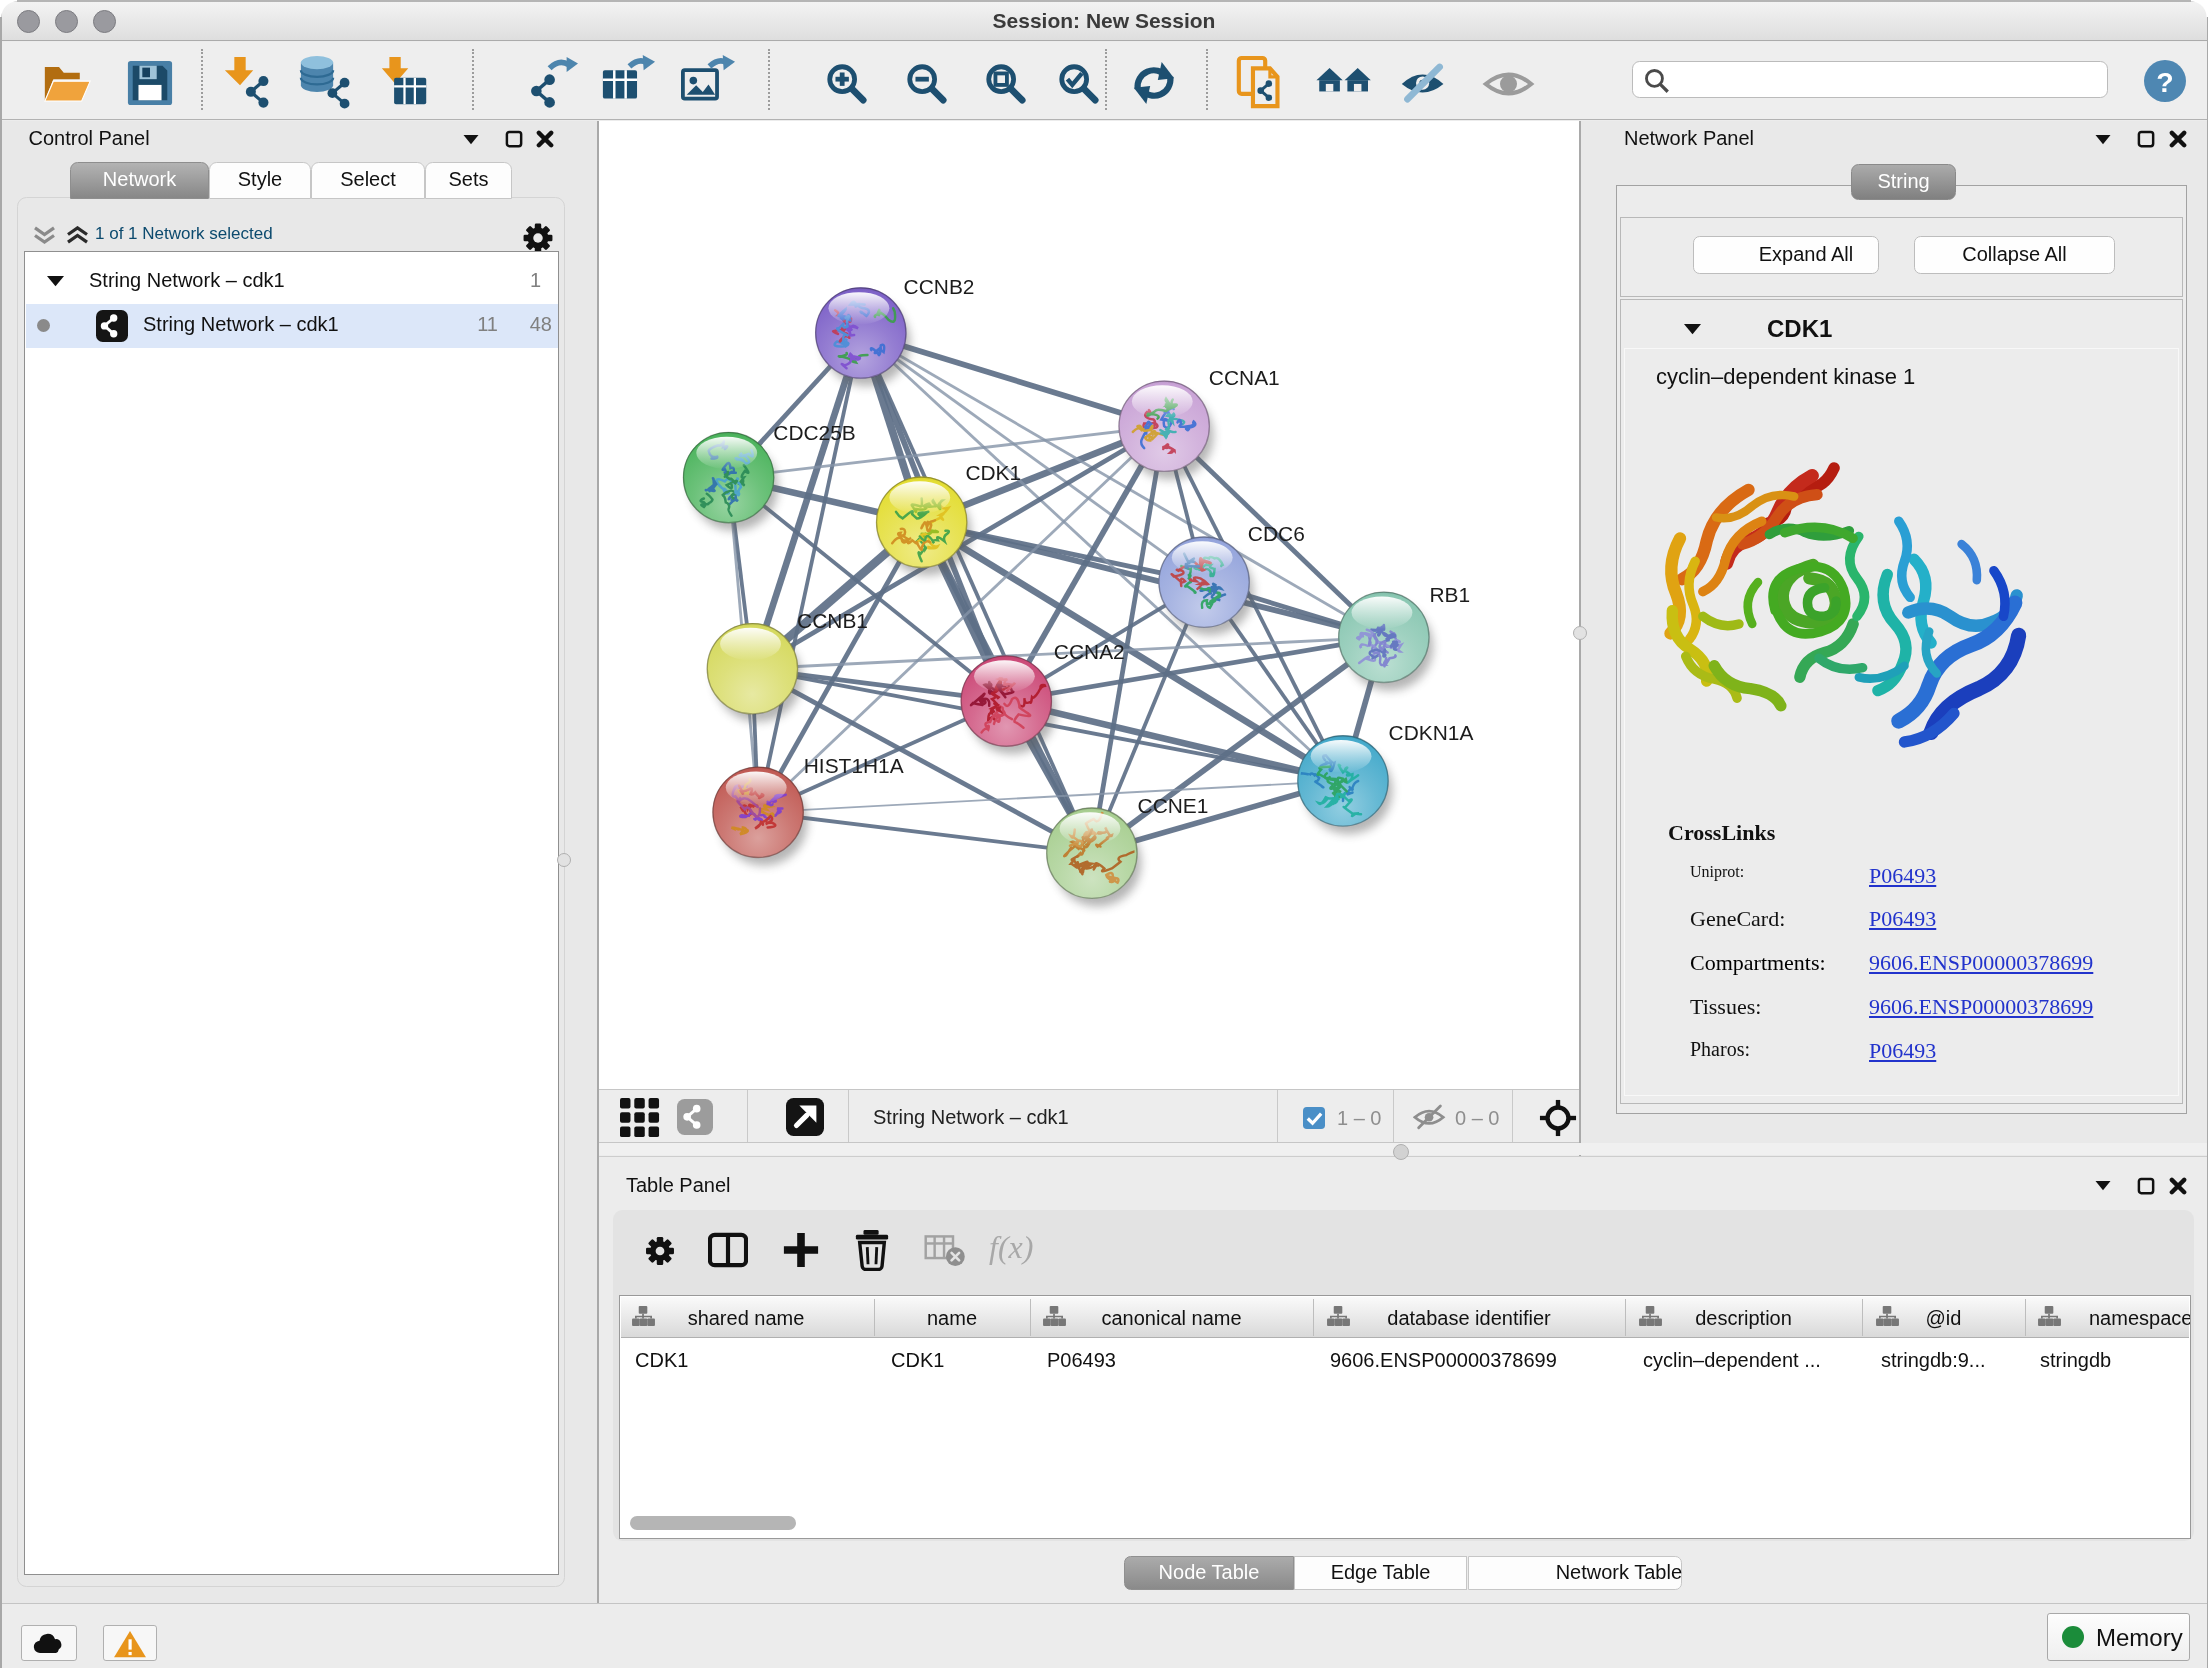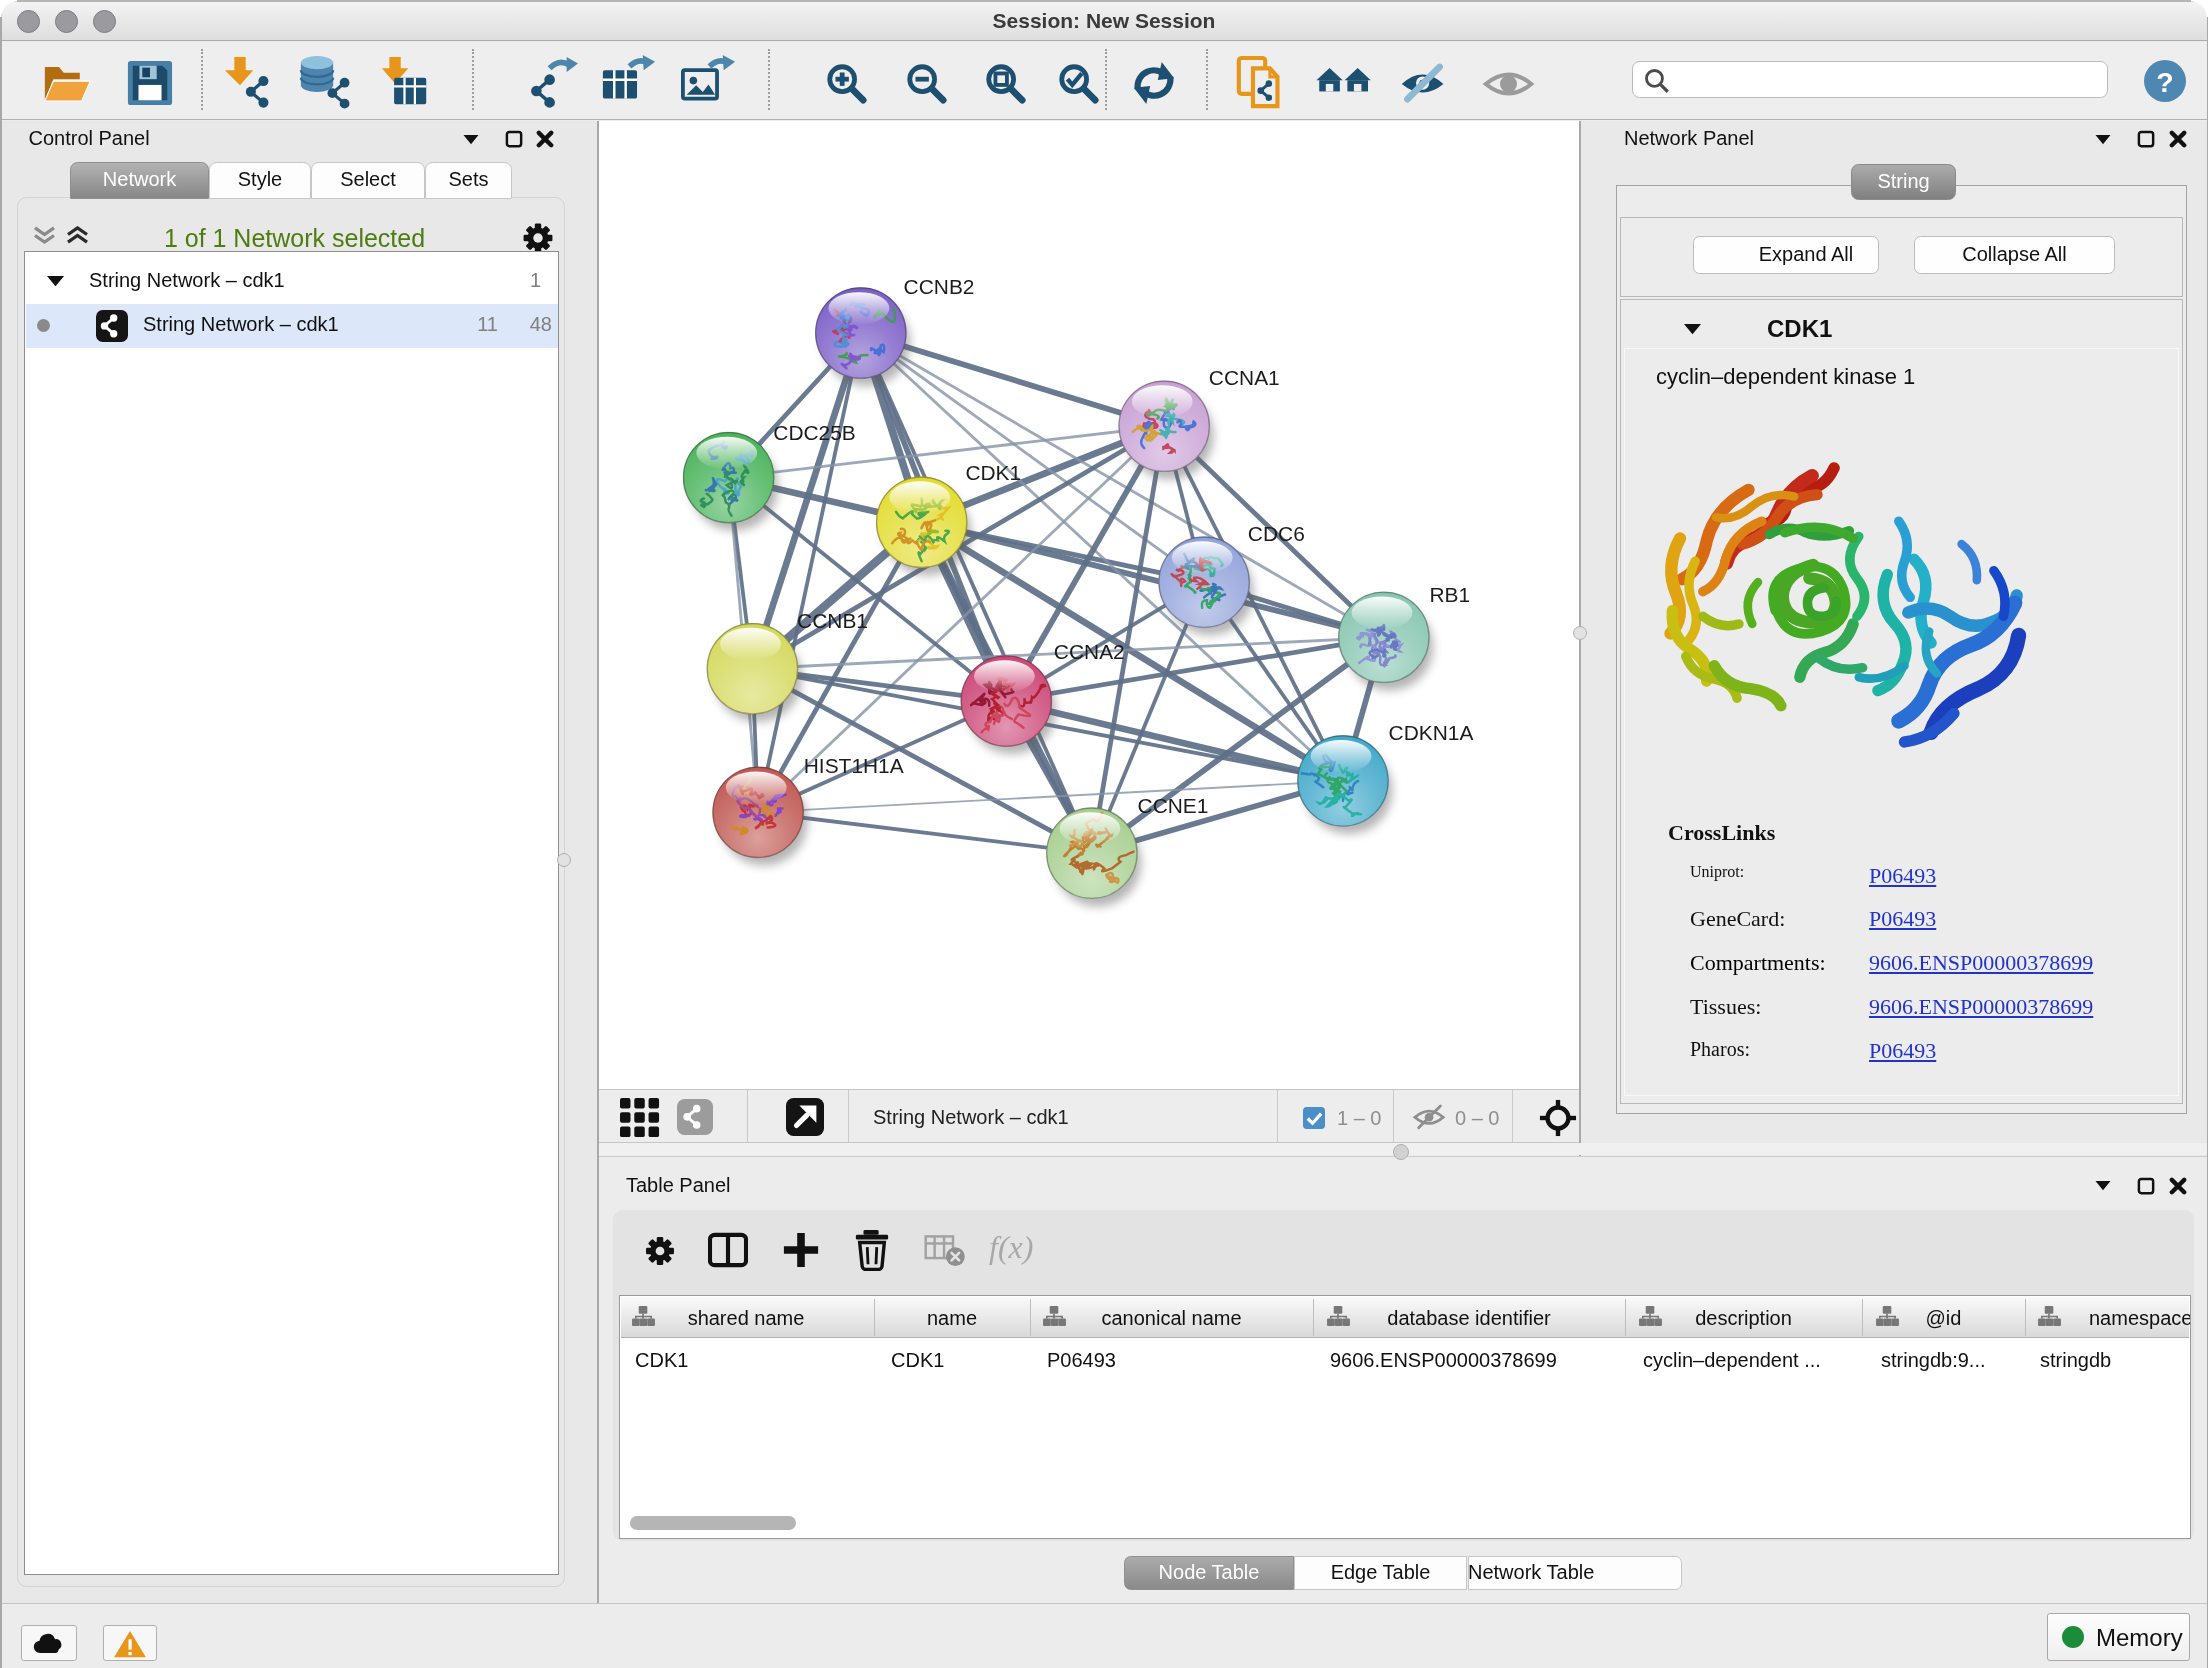--- a/index.html
+++ b/index.html
@@ -201,21 +201,21 @@
       <path d="M3 2 l10 7 10 -7"></path>
       <path d="M3 10 l10 7 10 -7"></path>
     </g>
   </svg>
 <svg style="position:absolute;left:65px;top:226px" width="25" height="19" viewBox="0 0 26 20">
     <g fill="none" stroke="#2a2a2a" stroke-width="3.4">
       <path d="M3 9 l10 -7 10 7"></path>
       <path d="M3 17 l10 -7 10 7"></path>
     </g>
   </svg>
-<div class="txt" style="left:95px;top:224px;width:399px;text-align:center;font-size:25px;color:#4d7c0f">1 of 1 Network selected</div>
+<div class="txt" style="left:95px;top:224px;width:399px;font-size:17px;color:#0c4a6e">1 of 1 Network selected</div>
 <svg style="position:absolute;left:519px;top:219px" width="38" height="38" viewBox="0 0 40 40">
     <circle cx="20" cy="20" r="11" fill="#111"></circle>
     <rect x="16.6" y="4.8" width="6.8" height="8.4" rx="1.4" transform="rotate(0 20 20)" fill="#111"></rect>
     <rect x="16.6" y="4.8" width="6.8" height="8.4" rx="1.4" transform="rotate(45 20 20)" fill="#111"></rect>
     <rect x="16.6" y="4.8" width="6.8" height="8.4" rx="1.4" transform="rotate(90 20 20)" fill="#111"></rect>
     <rect x="16.6" y="4.8" width="6.8" height="8.4" rx="1.4" transform="rotate(135 20 20)" fill="#111"></rect>
     <rect x="16.6" y="4.8" width="6.8" height="8.4" rx="1.4" transform="rotate(180 20 20)" fill="#111"></rect>
     <rect x="16.6" y="4.8" width="6.8" height="8.4" rx="1.4" transform="rotate(225 20 20)" fill="#111"></rect>
     <rect x="16.6" y="4.8" width="6.8" height="8.4" rx="1.4" transform="rotate(270 20 20)" fill="#111"></rect>
     <rect x="16.6" y="4.8" width="6.8" height="8.4" rx="1.4" transform="rotate(315 20 20)" fill="#111"></rect>
@@ -525,21 +525,21 @@
 <div class="txt" style="left:1330px;top:1349px;font-size:20px;color:#111">9606.ENSP00000378699</div>
 <div class="txt" style="left:1643px;top:1349px;font-size:20px;color:#111">cyclin–dependent ...</div>
 <div class="txt" style="left:1881px;top:1349px;font-size:20px;color:#111">stringdb:9...</div>
 <div class="txt" style="left:2040px;top:1349px;font-size:20px;color:#111">stringdb</div>
 <div class="abs" style="left:630px;top:1516px;width:166px;height:14.3px;border-radius:7.6px;background:#b5b5b5"></div>
 <div class="abs" style="left:1124px;top:1556px;width:170px;height:34px;border-radius:6.7px 0 0 6.7px;background:linear-gradient(#ababab,#8a8a8a);border:1px solid #909090"></div>
 <div class="txt" style="left:1124px;top:1561px;width:170px;text-align:center;font-size:20px;color:#fff">Node Table</div>
 <div class="abs" style="left:1294px;top:1556px;width:173px;height:34px;background:#fdfdfd;border:1px solid #c6c6c6"></div>
 <div class="txt" style="left:1294px;top:1561px;width:173px;text-align:center;font-size:20px;color:#111">Edge Table</div>
 <div class="abs" style="left:1468px;top:1556px;width:214px;height:34px;border-radius:0 6.7px 6.7px 0;background:#fdfdfd;border:1px solid #c6c6c6"></div>
-<div class="txt" style="left:1468px;top:1561px;width:214px;text-align:left;font-size:20px;color:#111">Network Table</div>
+<div class="txt" style="left:1468px;top:1561px;width:214px;text-align:right;font-size:20px;color:#111">Network Table</div>
 <div class="abs" style="left:0;top:1603px;width:2208px;height:66px;background:#ececec;border-top:1px solid #c4c4c4"></div>
 <div class="abs" style="left:21px;top:1625px;width:56px;height:36px;background:#f7f7f7;border:1.4px solid #b0b0b0;border-radius:2.9px"></div>
 <svg style="position:absolute;left:31px;top:1633px" width="36" height="23" viewBox="0 0 38 24">
     <path d="M10 21 a6.5 6.5 0 0 1 -1 -13 a8.5 8.5 0 0 1 16.4 -1.6 a5.8 5.8 0 0 1 4 10.6 a5 5 0 0 1 -3 4 z" fill="#111"></path>
   </svg>
 <div class="abs" style="left:103px;top:1625px;width:54px;height:36px;background:#f7f7f7;border:1.4px solid #b0b0b0;border-radius:2.9px"></div>
 <svg style="position:absolute;left:113px;top:1629px" width="34" height="30" viewBox="0 0 36 32">
     <path d="M18 2 L35 30 H1 z" fill="#e8951c"></path>
     <rect x="16.4" y="11" width="3.4" height="11" fill="#fff"></rect>
     <rect x="16.4" y="24.5" width="3.4" height="3.4" fill="#fff"></rect>

